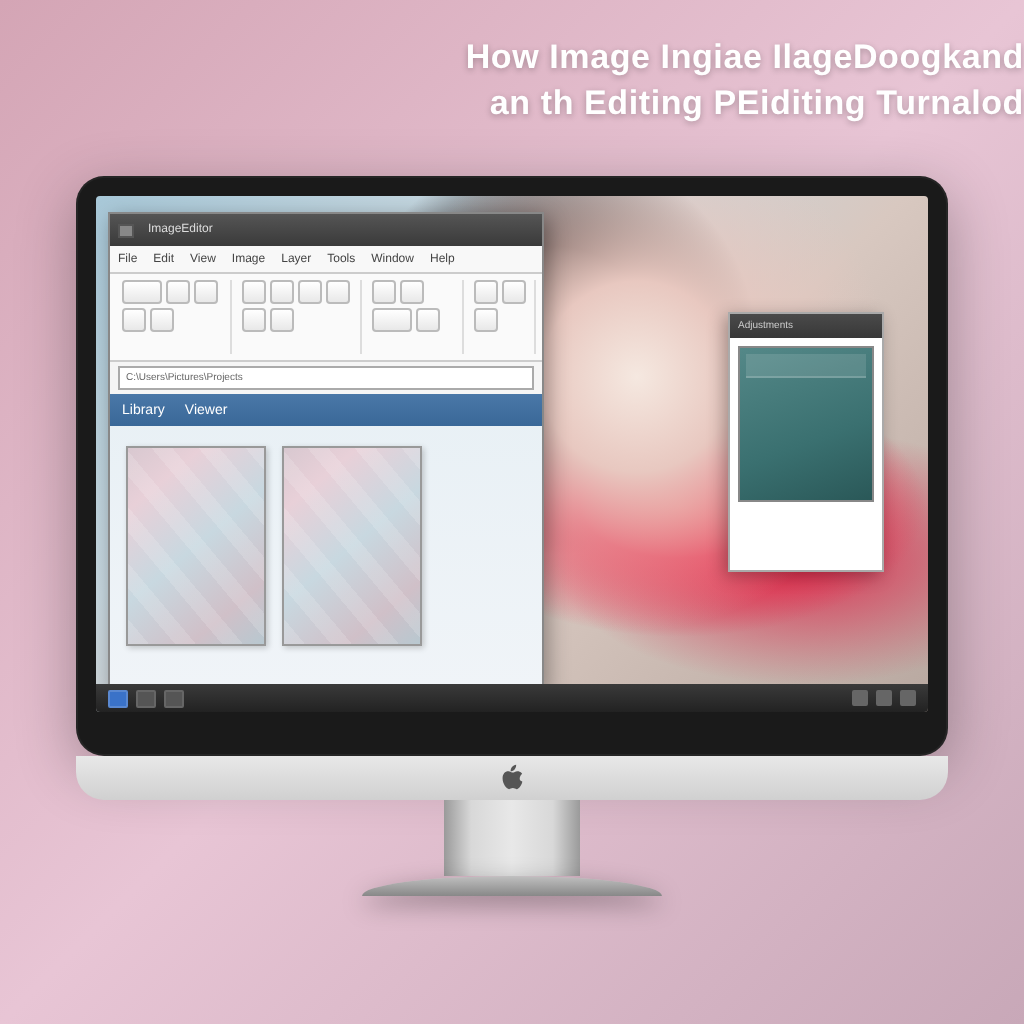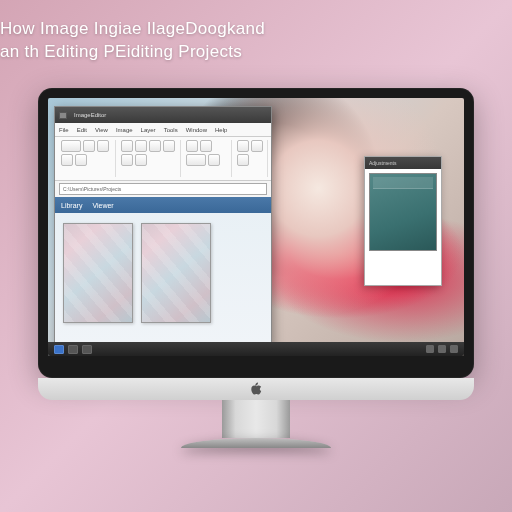--- a/index.html
+++ b/index.html
@@ -6,24 +6,24 @@
   body {
     width: 512px; height: 512px;
     background: linear-gradient(135deg, #d4a5b5 0%, #e8c5d5 50%, #c8a8b8 100%);
     font-family: -apple-system, "Segoe UI", sans-serif;
     overflow: hidden;
     position: relative;
   }
   .overlay-title {
     position: absolute;
     top: 18px; left: 0; right: 0;
-    text-align: left;
+    text-align: right;
     color: #fff;
     font-size: 17px;
-    font-weight: 400;
+    font-weight: 700;
     line-height: 1.35;
     z-index: 10;
     text-shadow: 0 1px 3px rgba(0,0,0,0.25);
     letter-spacing: 0.3px;
   }
   .imac {
     position: absolute;
     top: 88px; left: 38px;
     width: 436px; height: 360px;
   }
@@ -214,21 +214,21 @@
     height: 12px;
     background: rgba(255,255,255,0.12);
     border-bottom: 1px solid rgba(255,255,255,0.18);
   }
 </style>
 </head>
 <body>
 
 <div class="overlay-title">
   <span>How Image Ingiae IlageDoogkand</span><br>
-  <span>an th Editing PEiditing Projects</span>
+  <span>an th Editing PEiditing Turnalod</span>
 </div>
 
 <div class="imac">
   <div class="screen-frame">
     <div class="screen">
       <div class="desktop"></div>
 
       <div class="app-window">
         <div class="titlebar">
           <div class="win-btn"></div>

